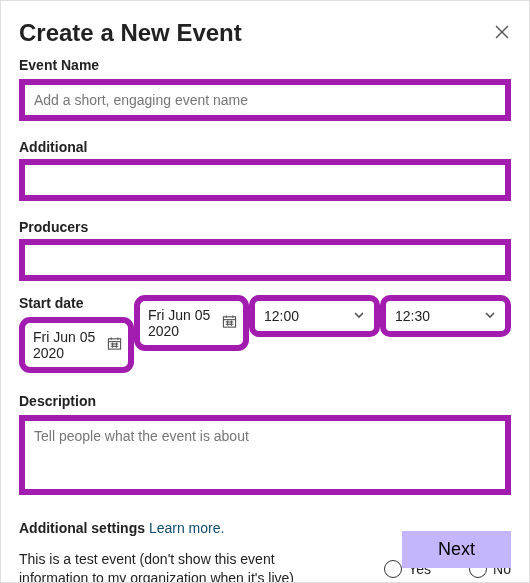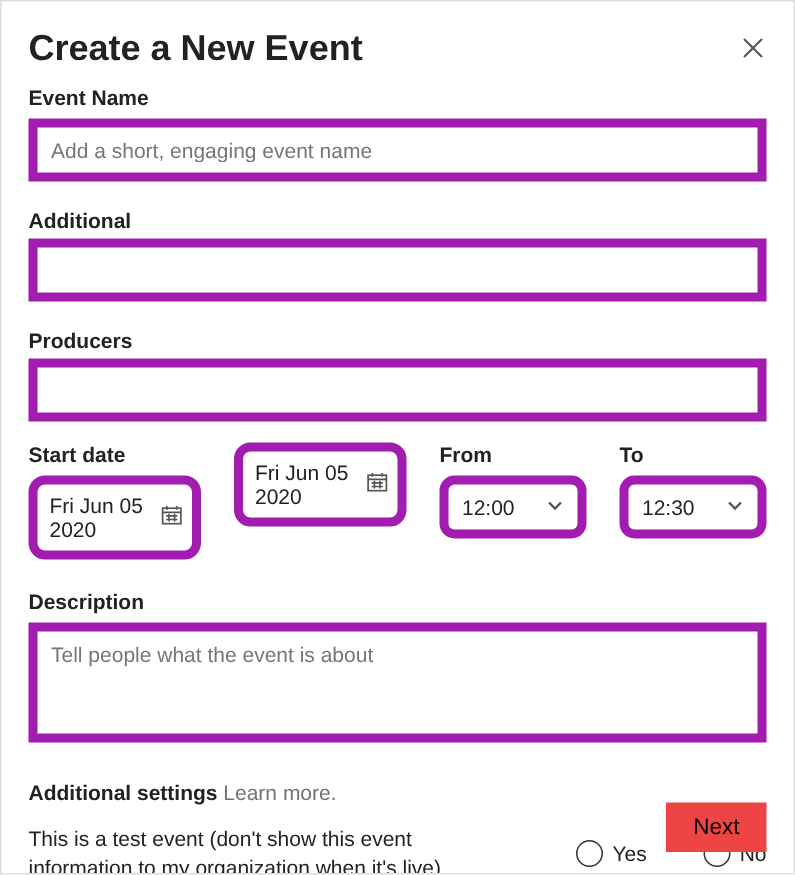--- a/index.html
+++ b/index.html
@@ -24,36 +24,36 @@
   .input, .textarea, .select, .datebox {
     width: 100%;
     border: 6px solid #a21caf;
     background: #fff;
     padding: 7px 9px;
     font-size: 14px;
     font-family: inherit;
     color: #222;
   }
   .input::placeholder, .textarea::placeholder { color: #767676; }
-  .row4 { display: grid; grid-template-columns: 115px 115px 1fr 1fr; gap: 22px; margin-top:14px;}
+  .row4 { display: grid; grid-template-columns: 115px 115px 1fr 1fr; gap: 0; margin-top:14px;}
   .col-lbl { font-weight: 600; font-size: 14px; margin-bottom: 6px; }
   .datebox { display: flex; align-items:center; justify-content: space-between; cursor:pointer; padding:6px 6px 6px 8px;border-radius:11px;}
   .cal-icon svg { width:15px; height:15px; }
   .select { display:flex; align-items:center; justify-content:space-between; cursor:pointer;border-radius:10px; }
   .chev svg { width:12px; height:12px; stroke:#555; stroke-width:1.6; fill:none;}
   .textarea { height: 80px; resize:none; }
   .settings-row { margin-top: 22px; }
   .settings-title { font-weight:600; display:inline; }
-  .learn-link { color:#737373; cursor:pointer; }
+  .learn-link { color:#0c4a6e; cursor:pointer; }
   .test-row { display:flex; align-items:center; gap:14px; margin-top:14px; }
   .test-text { flex:1; font-size:14px; line-height:1.35; }
   .radio { display:flex; align-items:center; gap:6px; cursor:pointer;padding-left:24px;}
   .radio-circle { width:18px; height:18px; border:1.6px solid #333; border-radius:50%; }
   .footer { position:absolute; bottom:14px; right:18px; }
-  .next-btn { background:#ef4444; border:none; padding:8px 18px; font-size:15px; cursor:pointer; }
+  .next-btn { background:#c4b5fd; border:none; padding:8px 36px; font-size:18px; cursor:pointer; }
 </style>
 </head>
 <body>
 
 
 
 <div class="header">
   <div class="title">Create a New Event</div>
   <div class="close">
     <span>
@@ -104,32 +104,30 @@
             <line x1="11.5" y1="1.5" x2="11.5" y2="4"></line>
           <line x1="4" y1="8.5" x2="12" y2="8.5"></line>
             <line x1="4" y1="11" x2="12" y2="11"></line>
           <line x1="6" y1="7" x2="6" y2="12.5"></line>
             <line x1="10" y1="7" x2="10" y2="12.5"></line>
         </svg>
       </span>
     </div>
   </div>
   <div>
-    <div class="col-lbl">From</div>
     <div class="select">
       <span>12:00</span>
       <span class="chev">
         <svg viewBox="0 0 12 12">
             <polyline points="2,4 6,8 10,4"></polyline>
           </svg>
       </span>
     </div>
   </div>
   <div>
-    <div class="col-lbl">To</div>
     <div class="select">
       <span>12:30</span>
       <span class="chev">
         <svg viewBox="0 0 12 12">
             <polyline points="2,4 6,8 10,4"></polyline>
           </svg>
       </span>
     </div>
   </div>
 </div>

